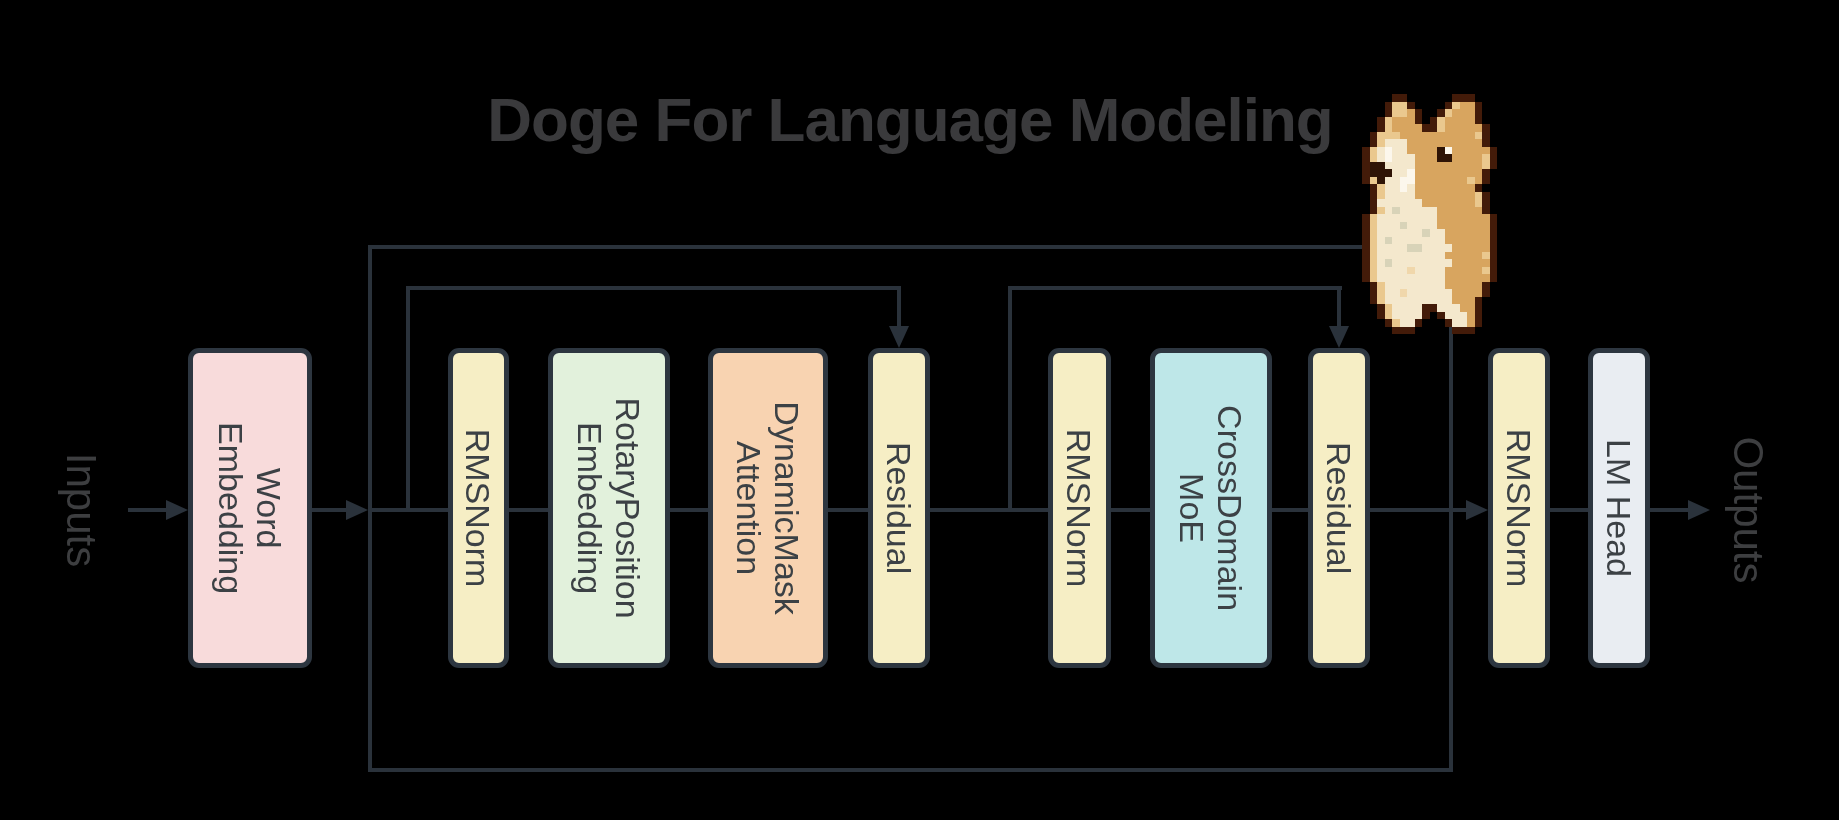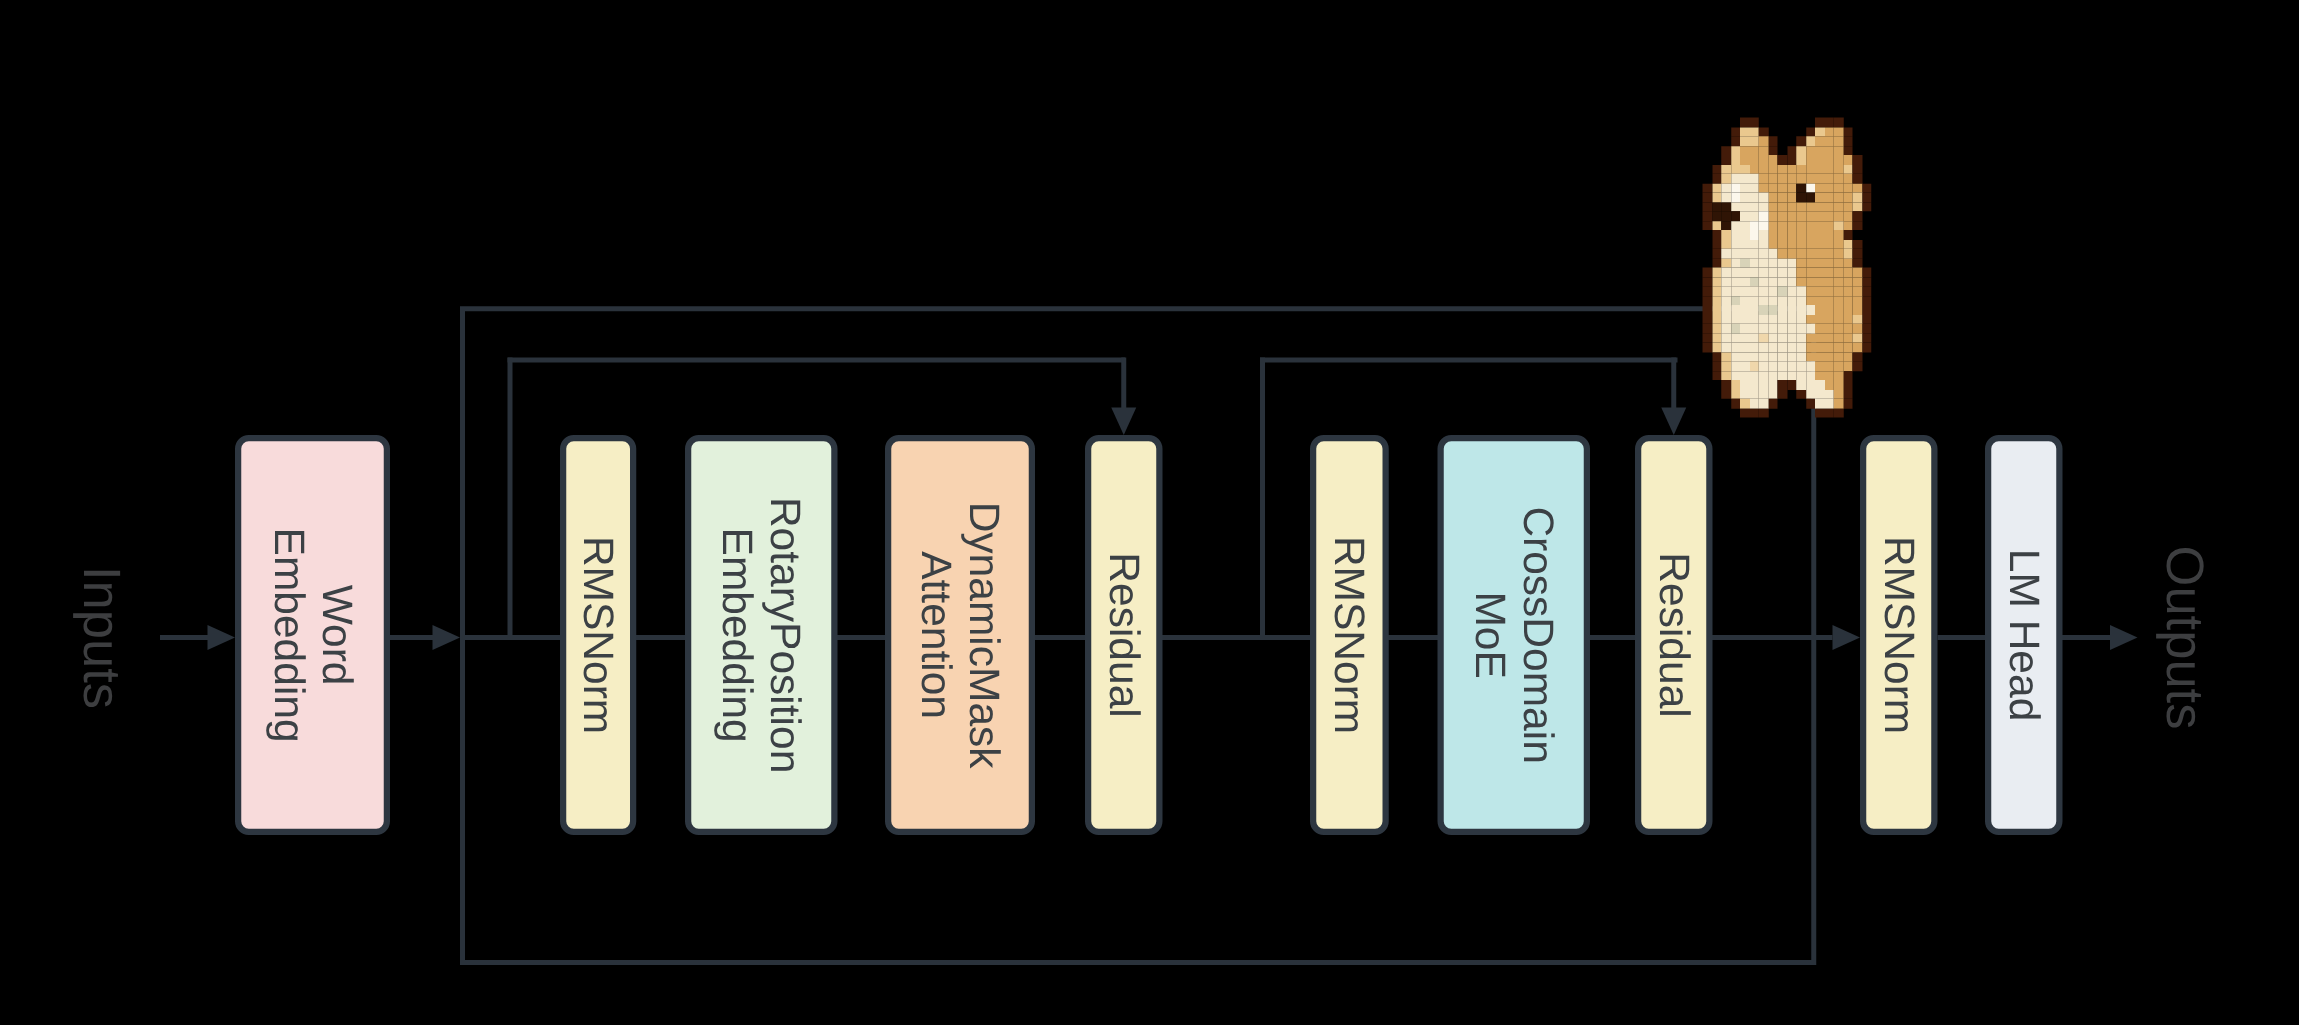--- a/index.html
+++ b/index.html
@@ -55,20 +55,21 @@
     display:grid;grid-template-columns:repeat(18,7.5px);grid-auto-rows:7.5px;
     z-index:5;
   }
   #doge .px{width:7.5px;height:7.5px;}
 </style>
 </head>
 <body>
 
 <div id="canvas" style="background: rgb(0, 0, 0);">
 
+  <div class="title" style="color: rgb(58, 58, 60);">Doge For Language Modeling</div>
 
   <div class="loop-rect" style="border-color: rgb(42, 50, 59);"></div>
 
   <div class="hline" style="left: 128px; top: 508px; width: 40px; background: rgb(42, 50, 59);"></div>
   <div class="arrow-right" style="left: 166px; top: 500px; border-left-color: rgb(42, 50, 59);"></div>
 
   <div class="hline" style="left: 312px; top: 508px; width: 36px; background: rgb(42, 50, 59);"></div>
   <div class="arrow-right" style="left: 346px; top: 500px; border-left-color: rgb(42, 50, 59);"></div>
 
   <div class="hline" style="left: 370px; top: 508px; width: 1096px; background: rgb(42, 50, 59);"></div>

